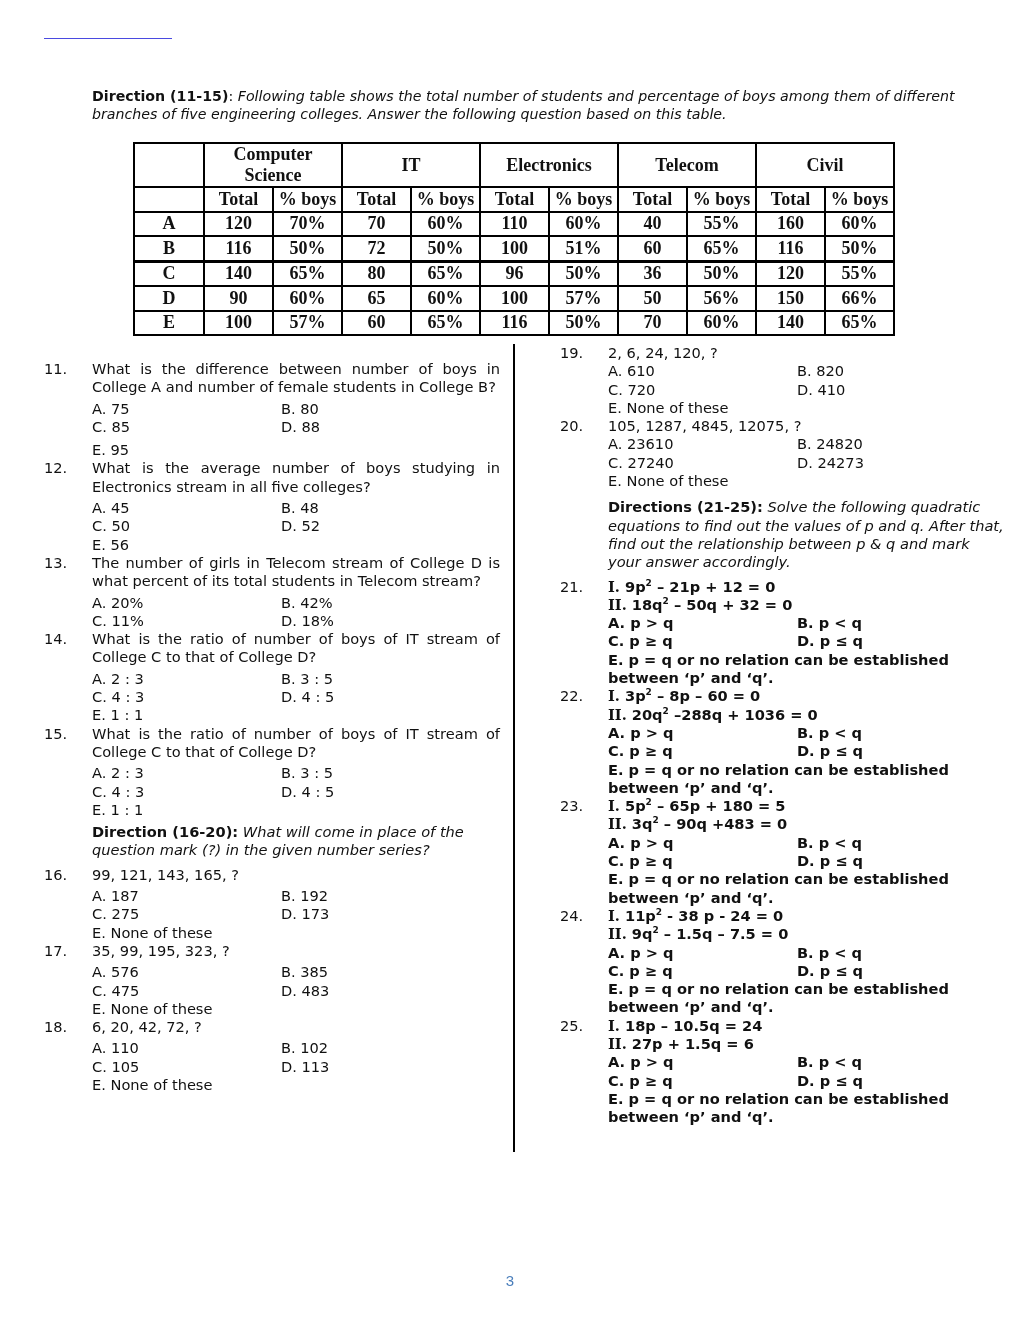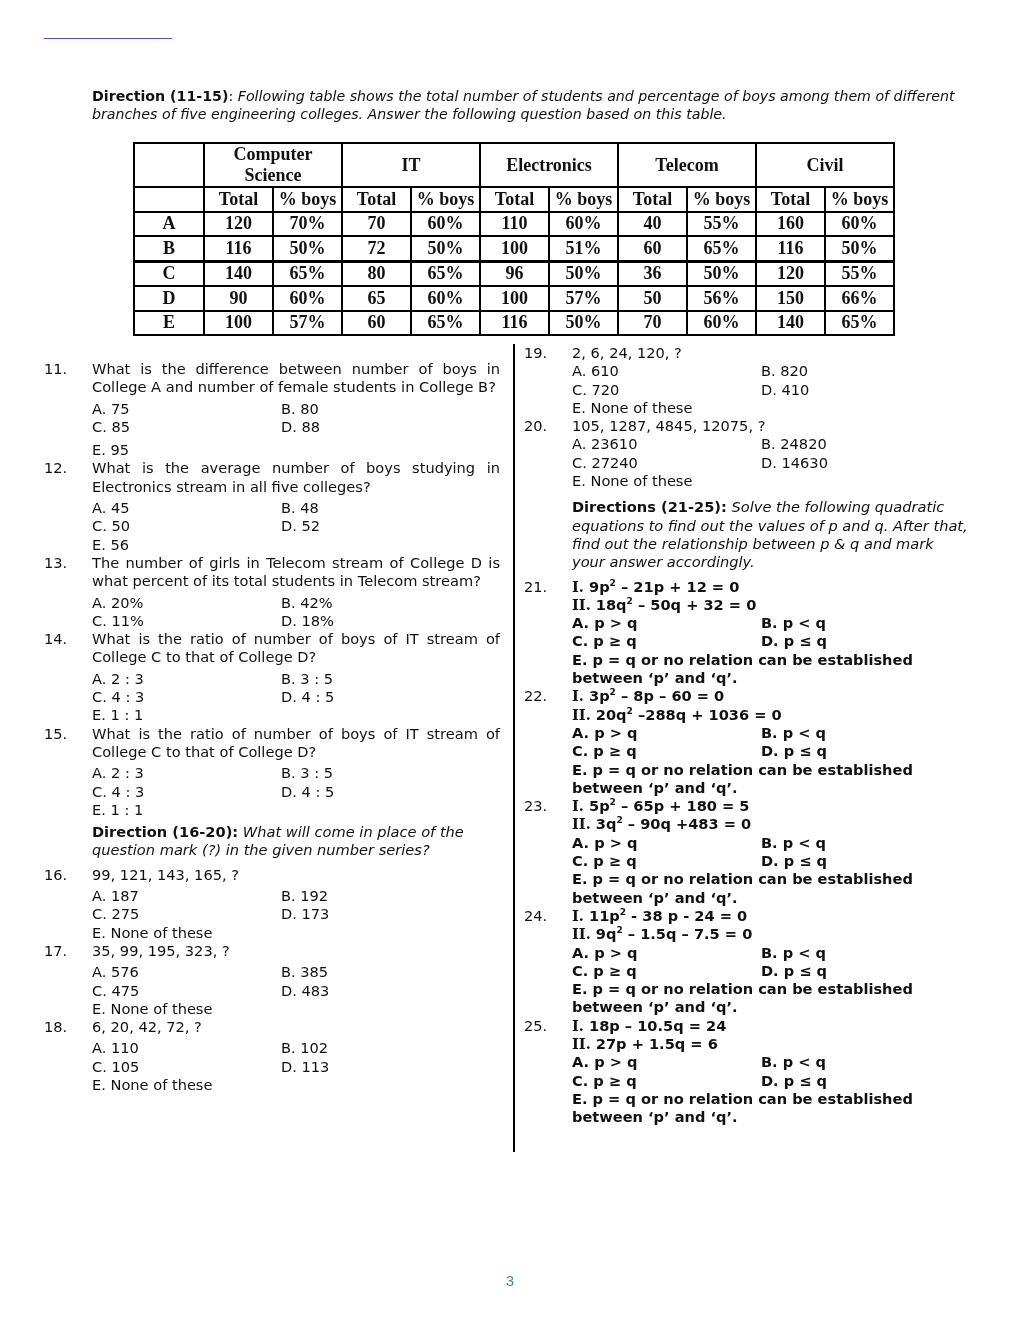--- a/index.html
+++ b/index.html
@@ -8,21 +8,21 @@
   .top-rule { position:absolute; left:44px; top:38px; width:128px; height:0; border-top:1px solid #4a4ae0; }
   .direction-top { position:absolute; left:92px; top:87px; width:880px; font-size:14.2px; line-height:18px; }
   .direction-top b { font-weight:bold; }
   .direction-top i { font-style:italic; }
   table.data { position:absolute; left:133px; top:142px; border-collapse:collapse;
                font-family:"Liberation Serif", "DejaVu Serif", serif; font-weight:bold; font-size:18px; }
   table.data td { border:2px solid #000; text-align:center; height:22.5px; padding:0; }
   table.data tr.thick-top td { border-top:3px solid #000; }
   .col { position:absolute; font-size:14.6px; line-height:18.3px; }
   .col.left { left:44px; top:360px; width:456px; }
-  .col.right { left:524px; top:344px; width:446px; }
+  .col.right { left:560px; top:344px; width:446px; }
   .divider { position:absolute; left:513px; top:344px; width:2px; height:808px; background:#000; }
   .q { display:flex; }
   .qnum { width:48px; flex:none; }
   .qbody { flex:1; }
   .stem { text-align:justify; }
   .opts { display:grid; grid-template-columns:189px 1fr; }
   .opts.mt { margin-top:3px; }
   .opt-e { grid-column:1 / span 2; }
   .opt-e.gap { margin-top:5px; }
   .dir2 { margin-left:48px; margin-top:4px; margin-bottom:6px; }
@@ -283,21 +283,21 @@
   </div>
 
   <div class="q">
     <div class="qnum">20.</div>
     <div class="qbody">
       <div>105, 1287, 4845, 12075, ?</div>
       <div class="opts">
         <span>A. 23610</span>
         <span>B. 24820</span>
         <span>C. 27240</span>
-        <span>D. 14630</span>
+        <span>D. 24273</span>
         <span class="opt-e">E. None of these</span>
       </div>
     </div>
   </div>
 
   <div class="dir2" style="margin-top:8px;">
     <b>Directions (21-25):</b> <i>Solve the following quadratic equations to find out the values of p and q. After that, find out the relationship between p &amp; q and mark your answer accordingly.</i>
   </div>
 
   <div class="q">

